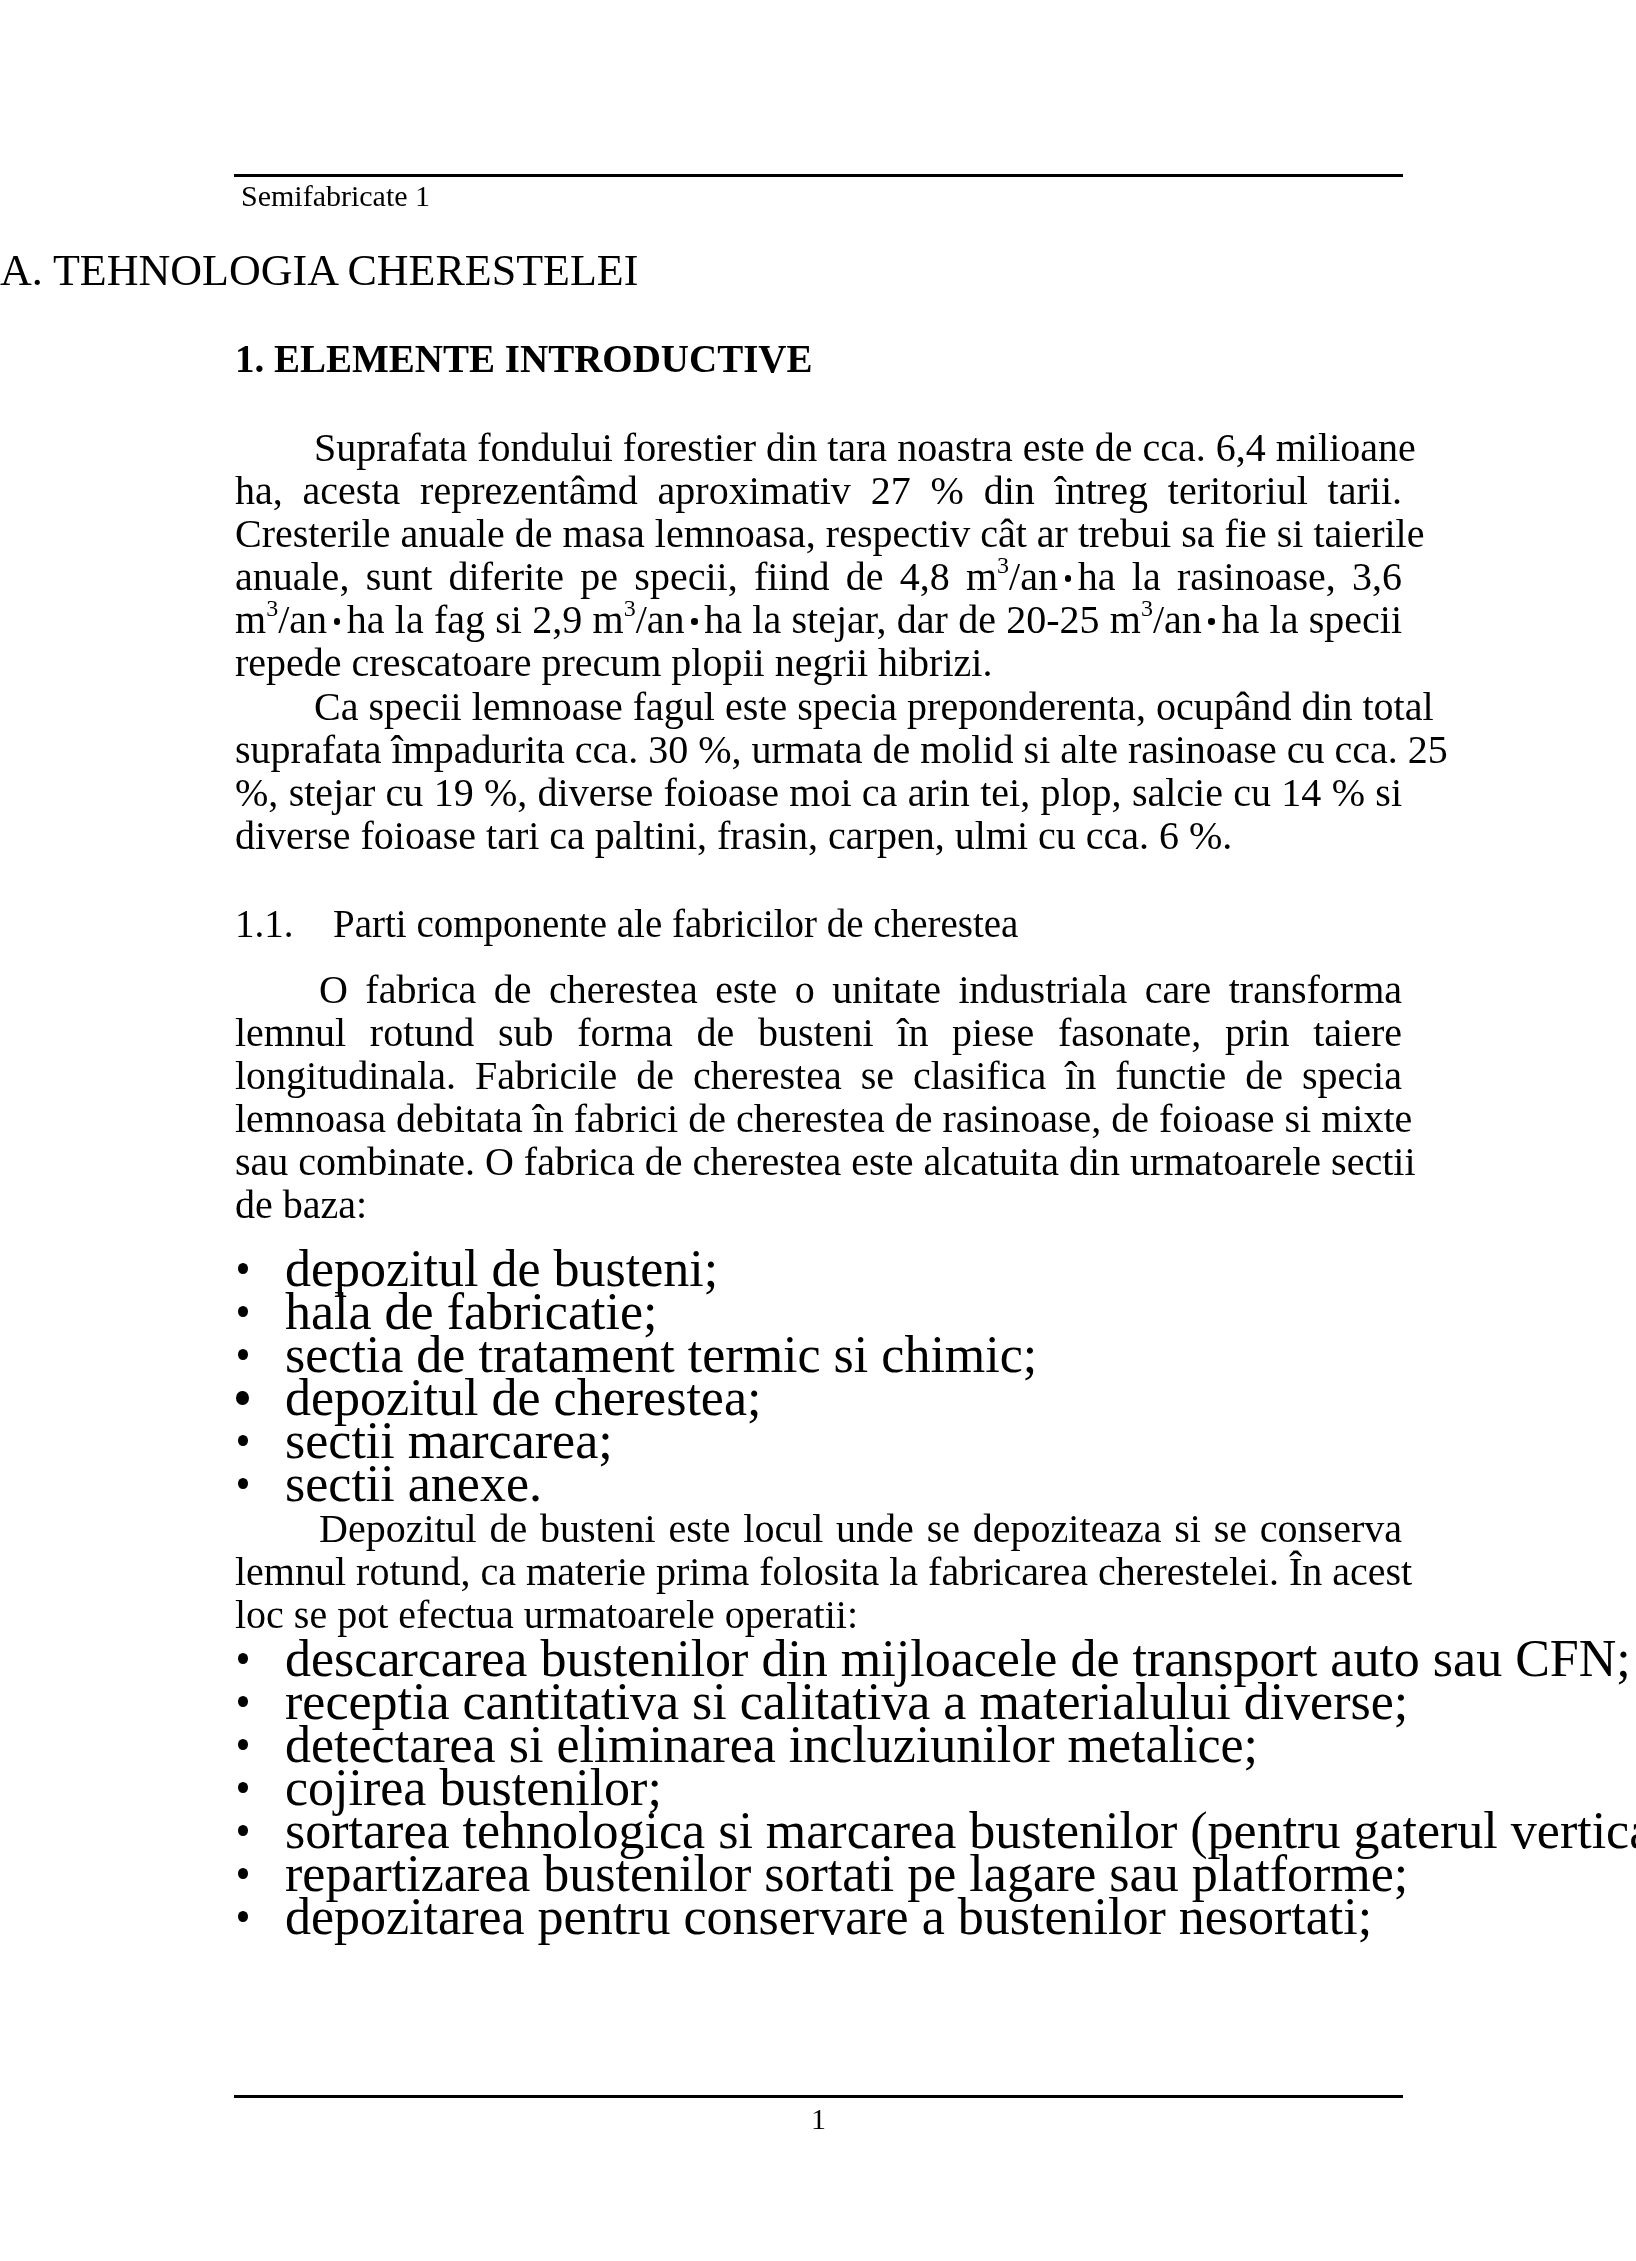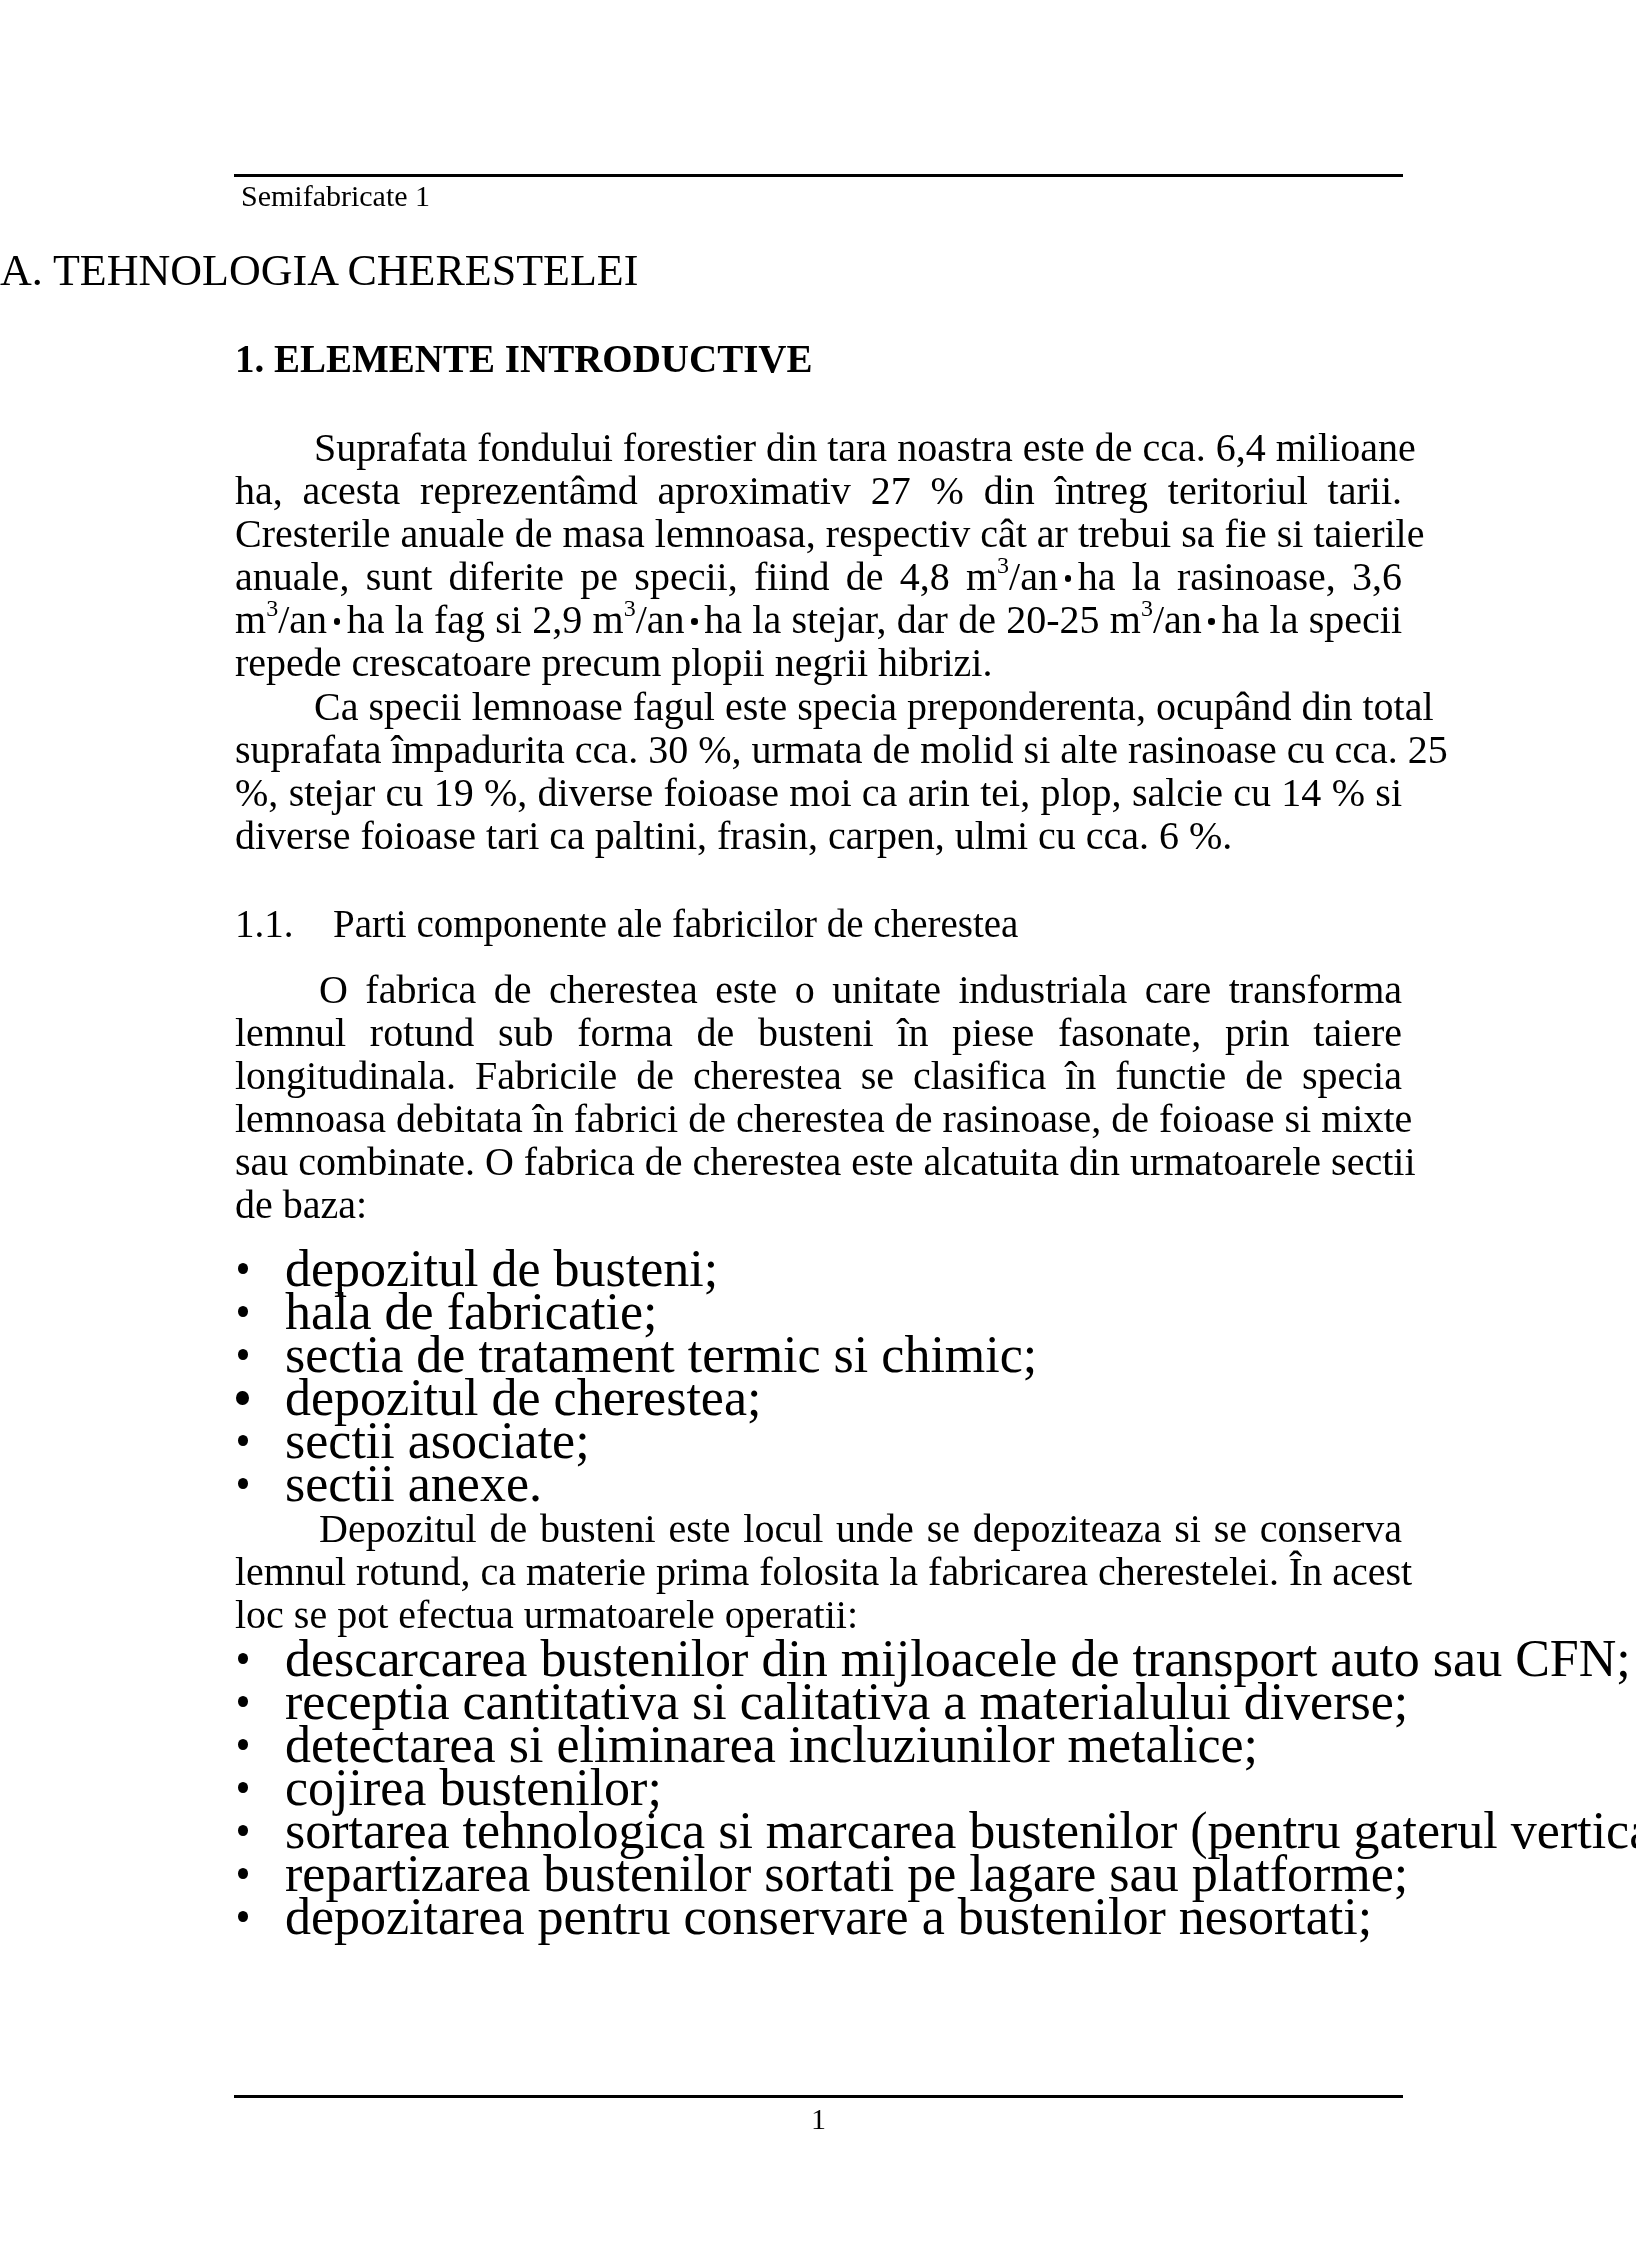--- a/index.html
+++ b/index.html
@@ -85,21 +85,21 @@
   <li>
       <span class="bullet"></span>
       <span class="txt">sectia de tratament termic si chimic;</span>
     </li>
   <li>
       <span class="bullet big"></span>
       <span class="txt">depozitul de cherestea;</span>
     </li>
   <li>
       <span class="bullet"></span>
-      <span class="txt">sectii asociate;</span>
+      <span class="txt">sectii marcarea;</span>
     </li>
   <li>
       <span class="bullet"></span>
       <span class="txt">sectii anexe.</span>
     </li>
 </ul>
 
 <div class="abs content para" style="top:1507px">
   <span class="line first" style="padding-left:84px"><b>Depozitul de busteni</b><span> este locul unde se depoziteaza si se conserva</span></span>
   <span class="line">lemnul rotund, ca materie prima folosita la fabricarea cherestelei. În acest</span>

